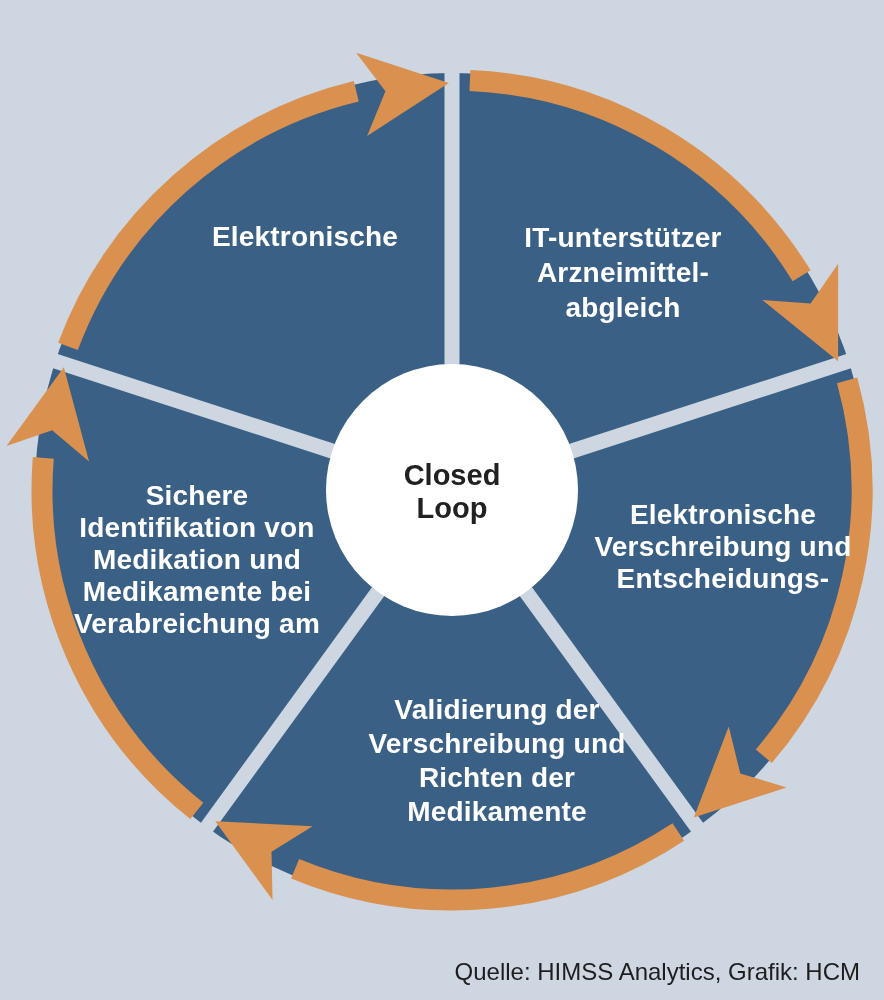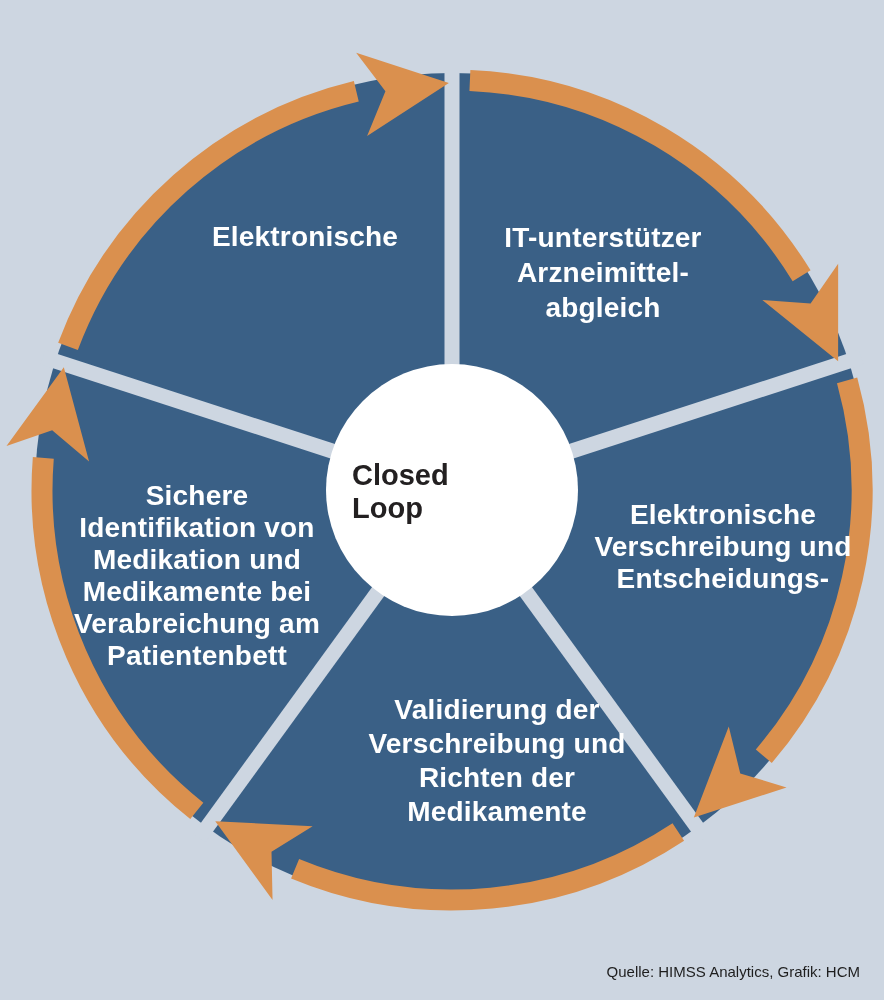--- a/index.html
+++ b/index.html
@@ -30,30 +30,31 @@
     font-weight: bold;
     font-size: 28px;
     color: #ffffff;
     letter-spacing: 0.2px;
   }
   .seg-label div {
     white-space: nowrap;
   }
   .center-label {
     position: absolute;
+    text-align: center;
     font-weight: bold;
     font-size: 29px;
     line-height: 33px;
     color: #232021;
   }
   .caption {
     position: absolute;
     right: 24px;
     top: 959px;
-    font-size: 15px;
+    font-size: 24px;
     line-height: 26px;
     color: #1e1e1e;
     text-align: center;
   }
 </style>
 </head>
 <body>
 
 <div class="stage">
 
@@ -83,21 +84,21 @@
       <polygon points="50,0 -38,-42 -14,0 -38,42" transform="translate(816.6,316.1) rotate(64.5)" fill="#da904e"></polygon>
       <polygon points="50,0 -38,-42 -14,0 -38,42" transform="translate(730.1,783.1) rotate(136.5)" fill="#da904e"></polygon>
       <polygon points="50,0 -38,-42 -14,0 -38,42" transform="translate(259.2,845) rotate(208.5)" fill="#da904e"></polygon>
       <polygon points="50,0 -38,-42 -14,0 -38,42" transform="translate(54.7,416.4) rotate(280.5)" fill="#da904e"></polygon>
       <polygon points="50,0 -38,-42 -14,0 -38,42" transform="translate(399.3,89.5) rotate(352.5)" fill="#da904e"></polygon>
     </g>
 
     <circle cx="452" cy="490" r="126" fill="#ffffff"></circle>
   </svg>
 
-  <div class="seg-label" style="left:460px; top:220px; width:286px; line-height:35px;">
+  <div class="seg-label" style="left:480px; top:220px; width:286px; line-height:35px;">
     <div>IT-unterstützer</div>
     <div>Arzneimittel-</div>
     <div>abgleich</div>
   </div>
 
   <div class="seg-label" style="left:581px; top:499px; width:284px; line-height:32px;">
     <div>Elektronische</div>
     <div>Verschreibung und</div>
     <div>Entscheidungs-</div>
   </div>
@@ -108,21 +109,20 @@
     <div>Richten der</div>
     <div>Medikamente</div>
   </div>
 
   <div class="seg-label" style="left:55px; top:480px; width:284px; line-height:32px;">
     <div>Sichere</div>
     <div>Identifikation von</div>
     <div>Medikation und</div>
     <div>Medikamente bei</div>
     <div>Verabreichung am</div>
-    <div>Patientenbett</div>
   </div>
 
   <div class="seg-label" style="left:160px; top:219px; width:290px; line-height:35px;">
     <div>Elektronische</div>
   </div>
 
   <div class="center-label" style="left:352px; top:459px; width:200px;">
     <div>Closed</div>
     <div>Loop</div>
   </div>

